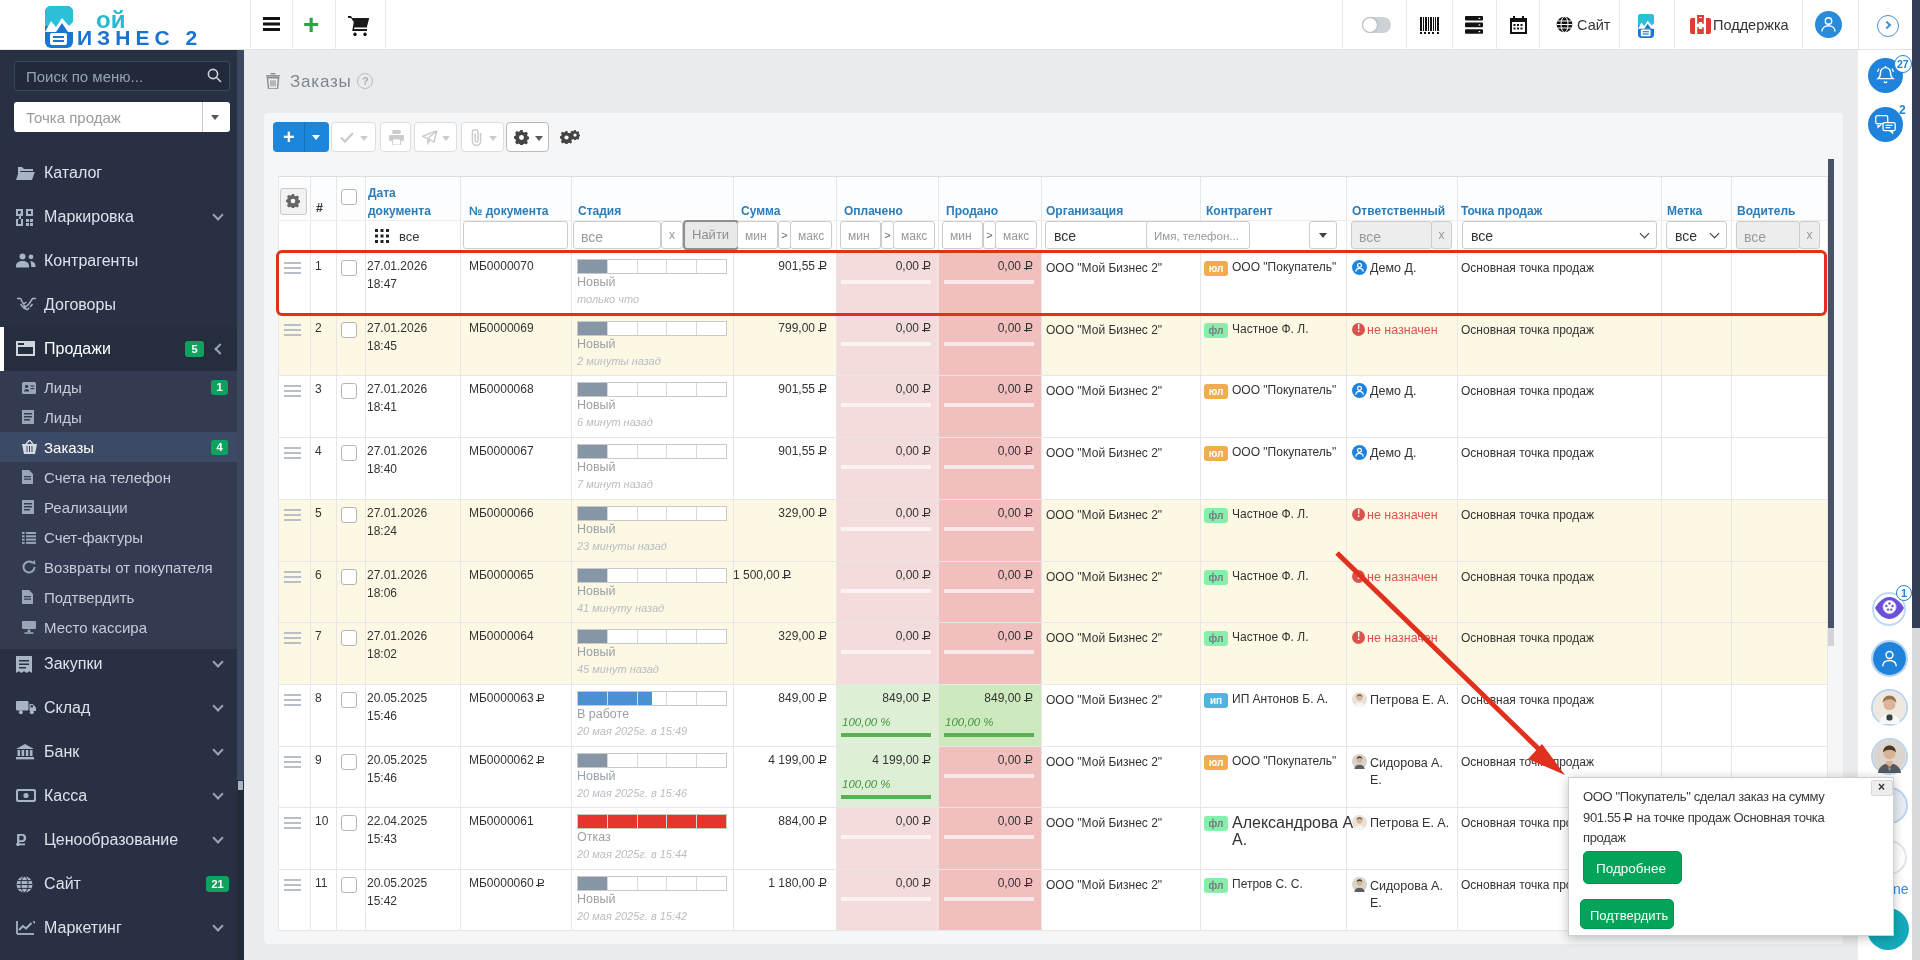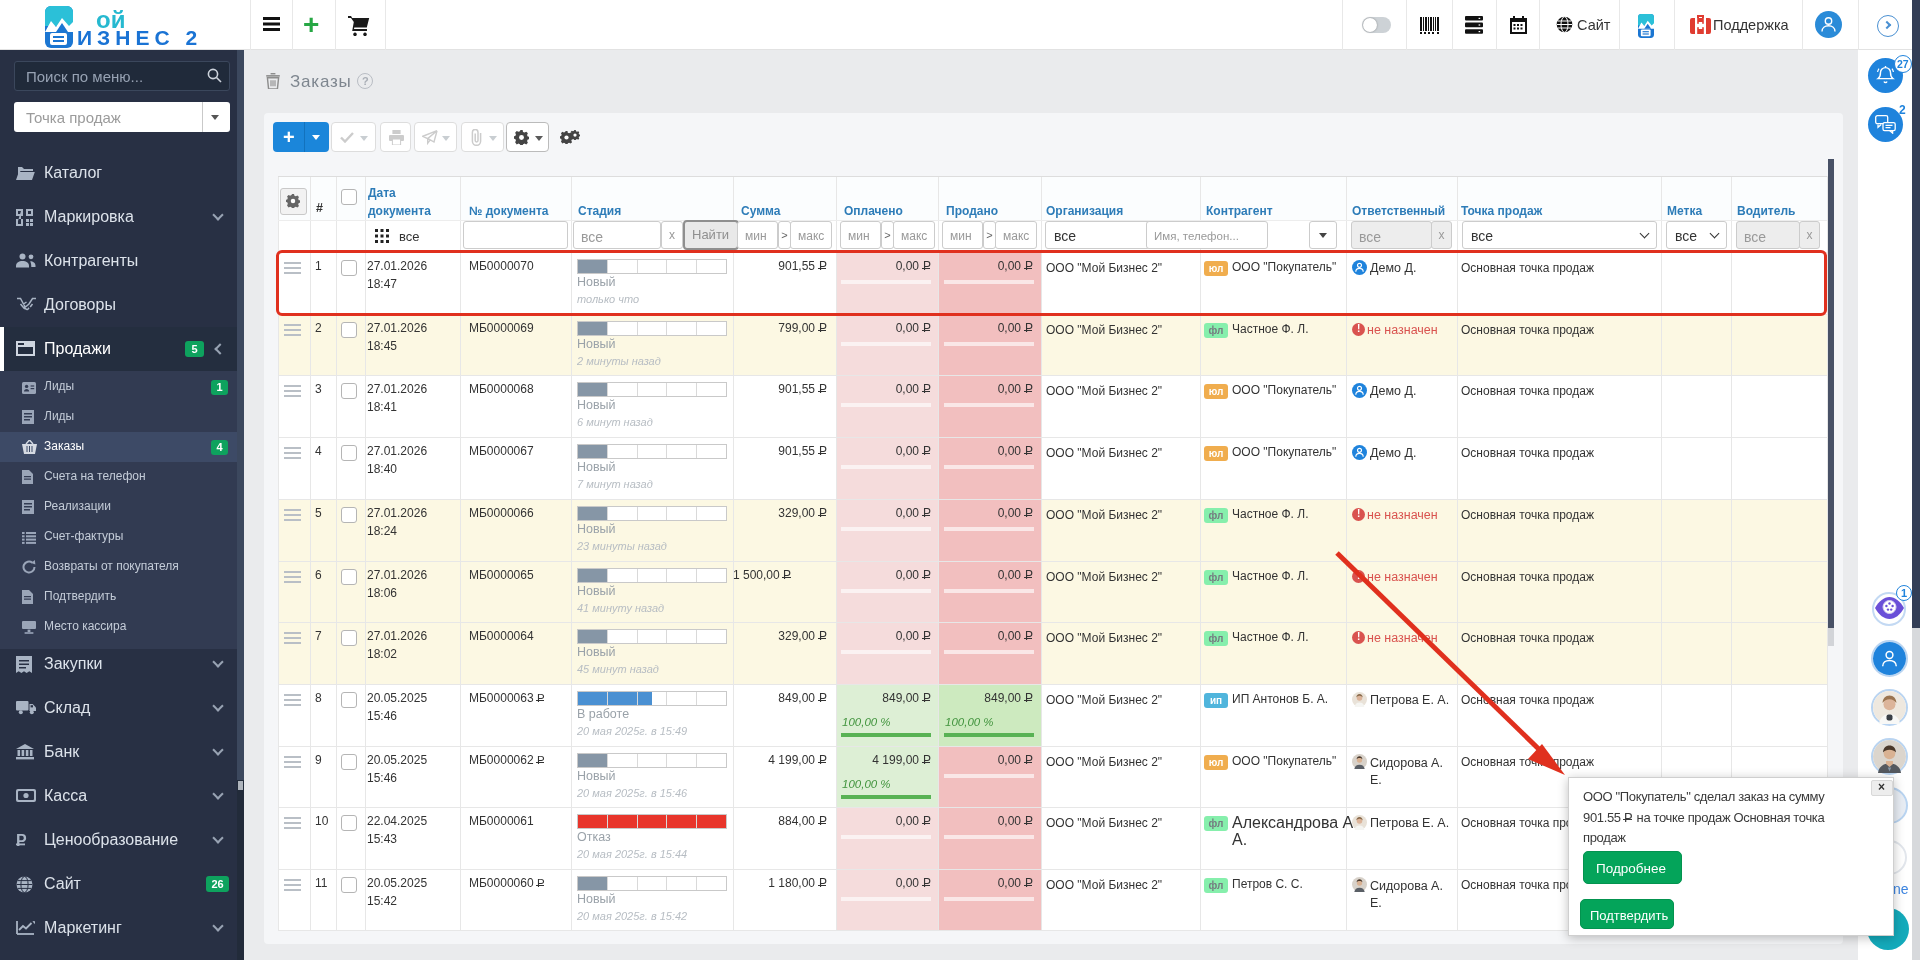--- a/index.html
+++ b/index.html
@@ -28,21 +28,21 @@
 .track{position:absolute;height:4px;background:rgba(255,255,255,0.62)}
 .pct{position:absolute;font-size:11.5px;font-style:italic;color:#43953f;white-space:nowrap}
 .gline{position:absolute;height:4px;background:#58b254}
 .cb{position:absolute;width:16px;height:16px;background:#fff;border:1px solid #b5b5b5;border-radius:3px}
 .drag{position:absolute;width:17px;height:2px;background:#b9bfc6;box-shadow:0 5px 0 #b9bfc6,0 10px 0 #b9bfc6}
 .kb{position:absolute;font-size:10px;font-weight:bold;border-radius:3px;text-align:center;line-height:15px;width:24px;height:15px}
 .kyl{background:#f0ad4e;color:#fff}
 .kfl{background:#86efac;color:#757b80}
 .kip{background:#50b5dc;color:#fff}
 .mtxt{position:absolute;font-size:16px;color:#dce2ea;white-space:nowrap}
-.stxt{position:absolute;font-size:12px;color:#c4ccd8;white-space:nowrap}
+.stxt{position:absolute;font-size:15px;color:#c4ccd8;white-space:nowrap}
 </style></head><body>
 <div id="root">
 <div class="a" style="left:0;top:0;width:1920px;height:50px;background:#fff;border-bottom:1px solid #e2e2e2"></div>
     <div class="a" style="left:244px;top:50px;width:1618px;height:910px;background:#eaebed"></div>
     <div class="a" style="left:0;top:50px;width:244px;height:910px;background:#283044"></div>
     <div class="a" style="left:1858px;top:50px;width:62px;height:910px;background:#fff"></div>
     <svg class="a" style="left:45px;top:6px" width="28" height="42" viewBox="0 0 28 42">
       <defs>
         <clipPath id="lb">
           <rect width="28" height="42" rx="6"></rect>
@@ -318,21 +318,21 @@
     <div class="mtxt" style="left:44px;top:831px">Ценообразование</div>
     <div class="chev chd" style="left:214px;top:834px"></div>
     <div class="a" style="left:16px;top:876px"><svg width="17" height="17" viewBox="0 0 17 17">
         <circle cx="8.5" cy="8.5" r="8" fill="#a9b4c4"></circle>
         <g stroke="#283044" stroke-width="1" fill="none">
           <ellipse cx="8.5" cy="8.5" rx="3.6" ry="8"></ellipse>
           <path d="M.5 8.5h16M1.6 4.6h13.8M1.6 12.4h13.8"></path>
         </g>
       </svg></div>
     <div class="mtxt" style="left:44px;top:875px">Сайт</div>
-    <div class="badge" style="left:206px;top:876px;width:23px;height:16px;line-height:16px">26</div>
+    <div class="badge" style="left:206px;top:876px;width:23px;height:16px;line-height:16px">21</div>
     <div class="a" style="left:16px;top:920px"><svg width="19" height="15" viewBox="0 0 19 15">
         <g fill="none" stroke="#a9b4c4" stroke-width="1.8">
           <path d="M1 14V1"></path>
           <path d="M1 14h17"></path>
           <path d="M3 10l4-4 3 2.5L15.5 3"></path>
         </g>
         <path fill="#a9b4c4" d="M16.5 1l3 .2-1 3z"></path>
       </svg></div>
     <div class="mtxt" style="left:44px;top:919px">Маркетинг</div>
     <div class="chev chd" style="left:214px;top:922px"></div>
@@ -514,21 +514,21 @@
       <div class="ph">мин</div>
     </div>
     <div class="inp" style="left:983px;top:221px;width:13px;height:28px;color:#666;font-size:11px;text-align:center;line-height:26px">&gt;</div>
     <div class="inp" style="left:995px;top:221px;width:42px;height:28px">
       <div class="ph">макс</div>
     </div>
     <div class="inp" style="left:1045px;top:221px;width:147px;height:28px">
       <div style="padding:6px 0 0 8px;font-size:14px;color:#333">все</div>
     </div>
     <div class="chev chd" style="left:1176px;top:230px;border-color:#333;border-width:1.5px;width:7px;height:7px"></div>
-    <div class="inp" style="left:1146px;top:221px;width:122px;height:28px">
+    <div class="inp" style="left:1146px;top:221px;width:104px;height:28px">
       <div class="ph" style="font-size:11.5px;padding-top:8px">Имя, телефон...</div>
     </div>
     <div class="inp" style="left:1309px;top:221px;width:28px;height:28px"></div>
     <div class="cd" style="left:1319px;top:233px;border-top-color:#444"></div>
     <div class="inpg" style="left:1351px;top:221px;width:81px;height:28px">
       <div class="ph" style="font-size:14px">все</div>
     </div>
     <div class="inpg" style="left:1431px;top:221px;width:21px;height:28px;text-align:center;color:#999;font-size:12px;line-height:26px">x</div>
     <div class="inp" style="left:1462px;top:221px;width:195px;height:28px">
       <div style="padding:6px 0 0 8px;font-size:14px;color:#333">все</div>

